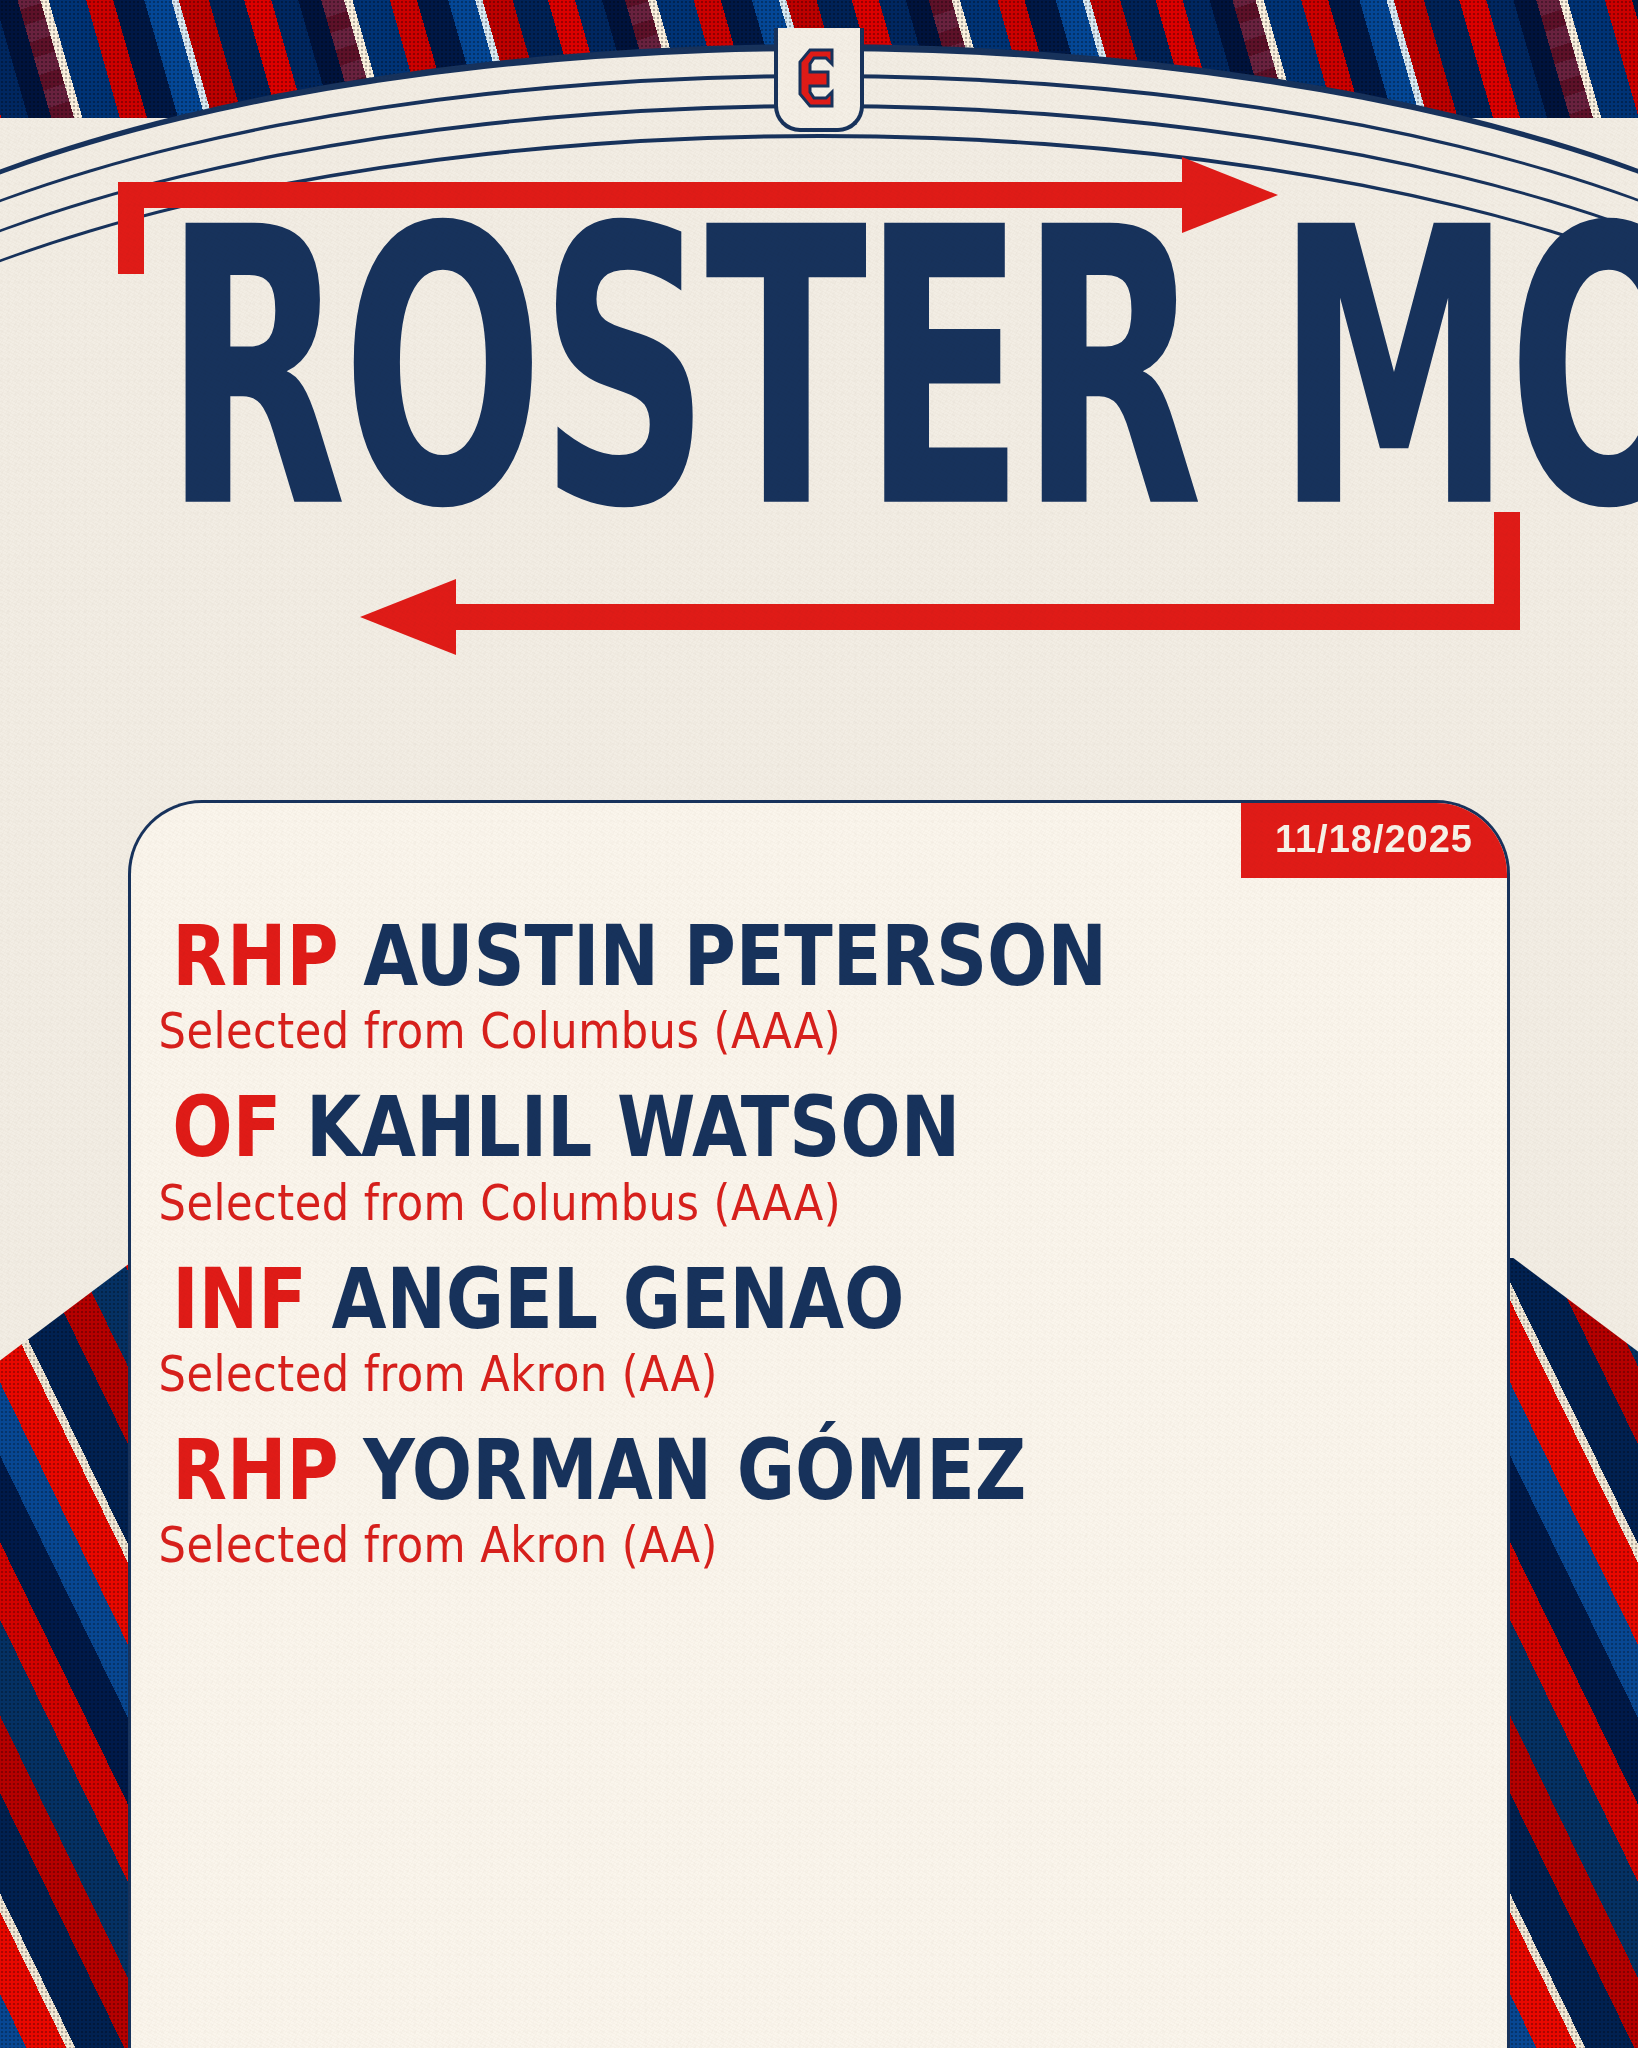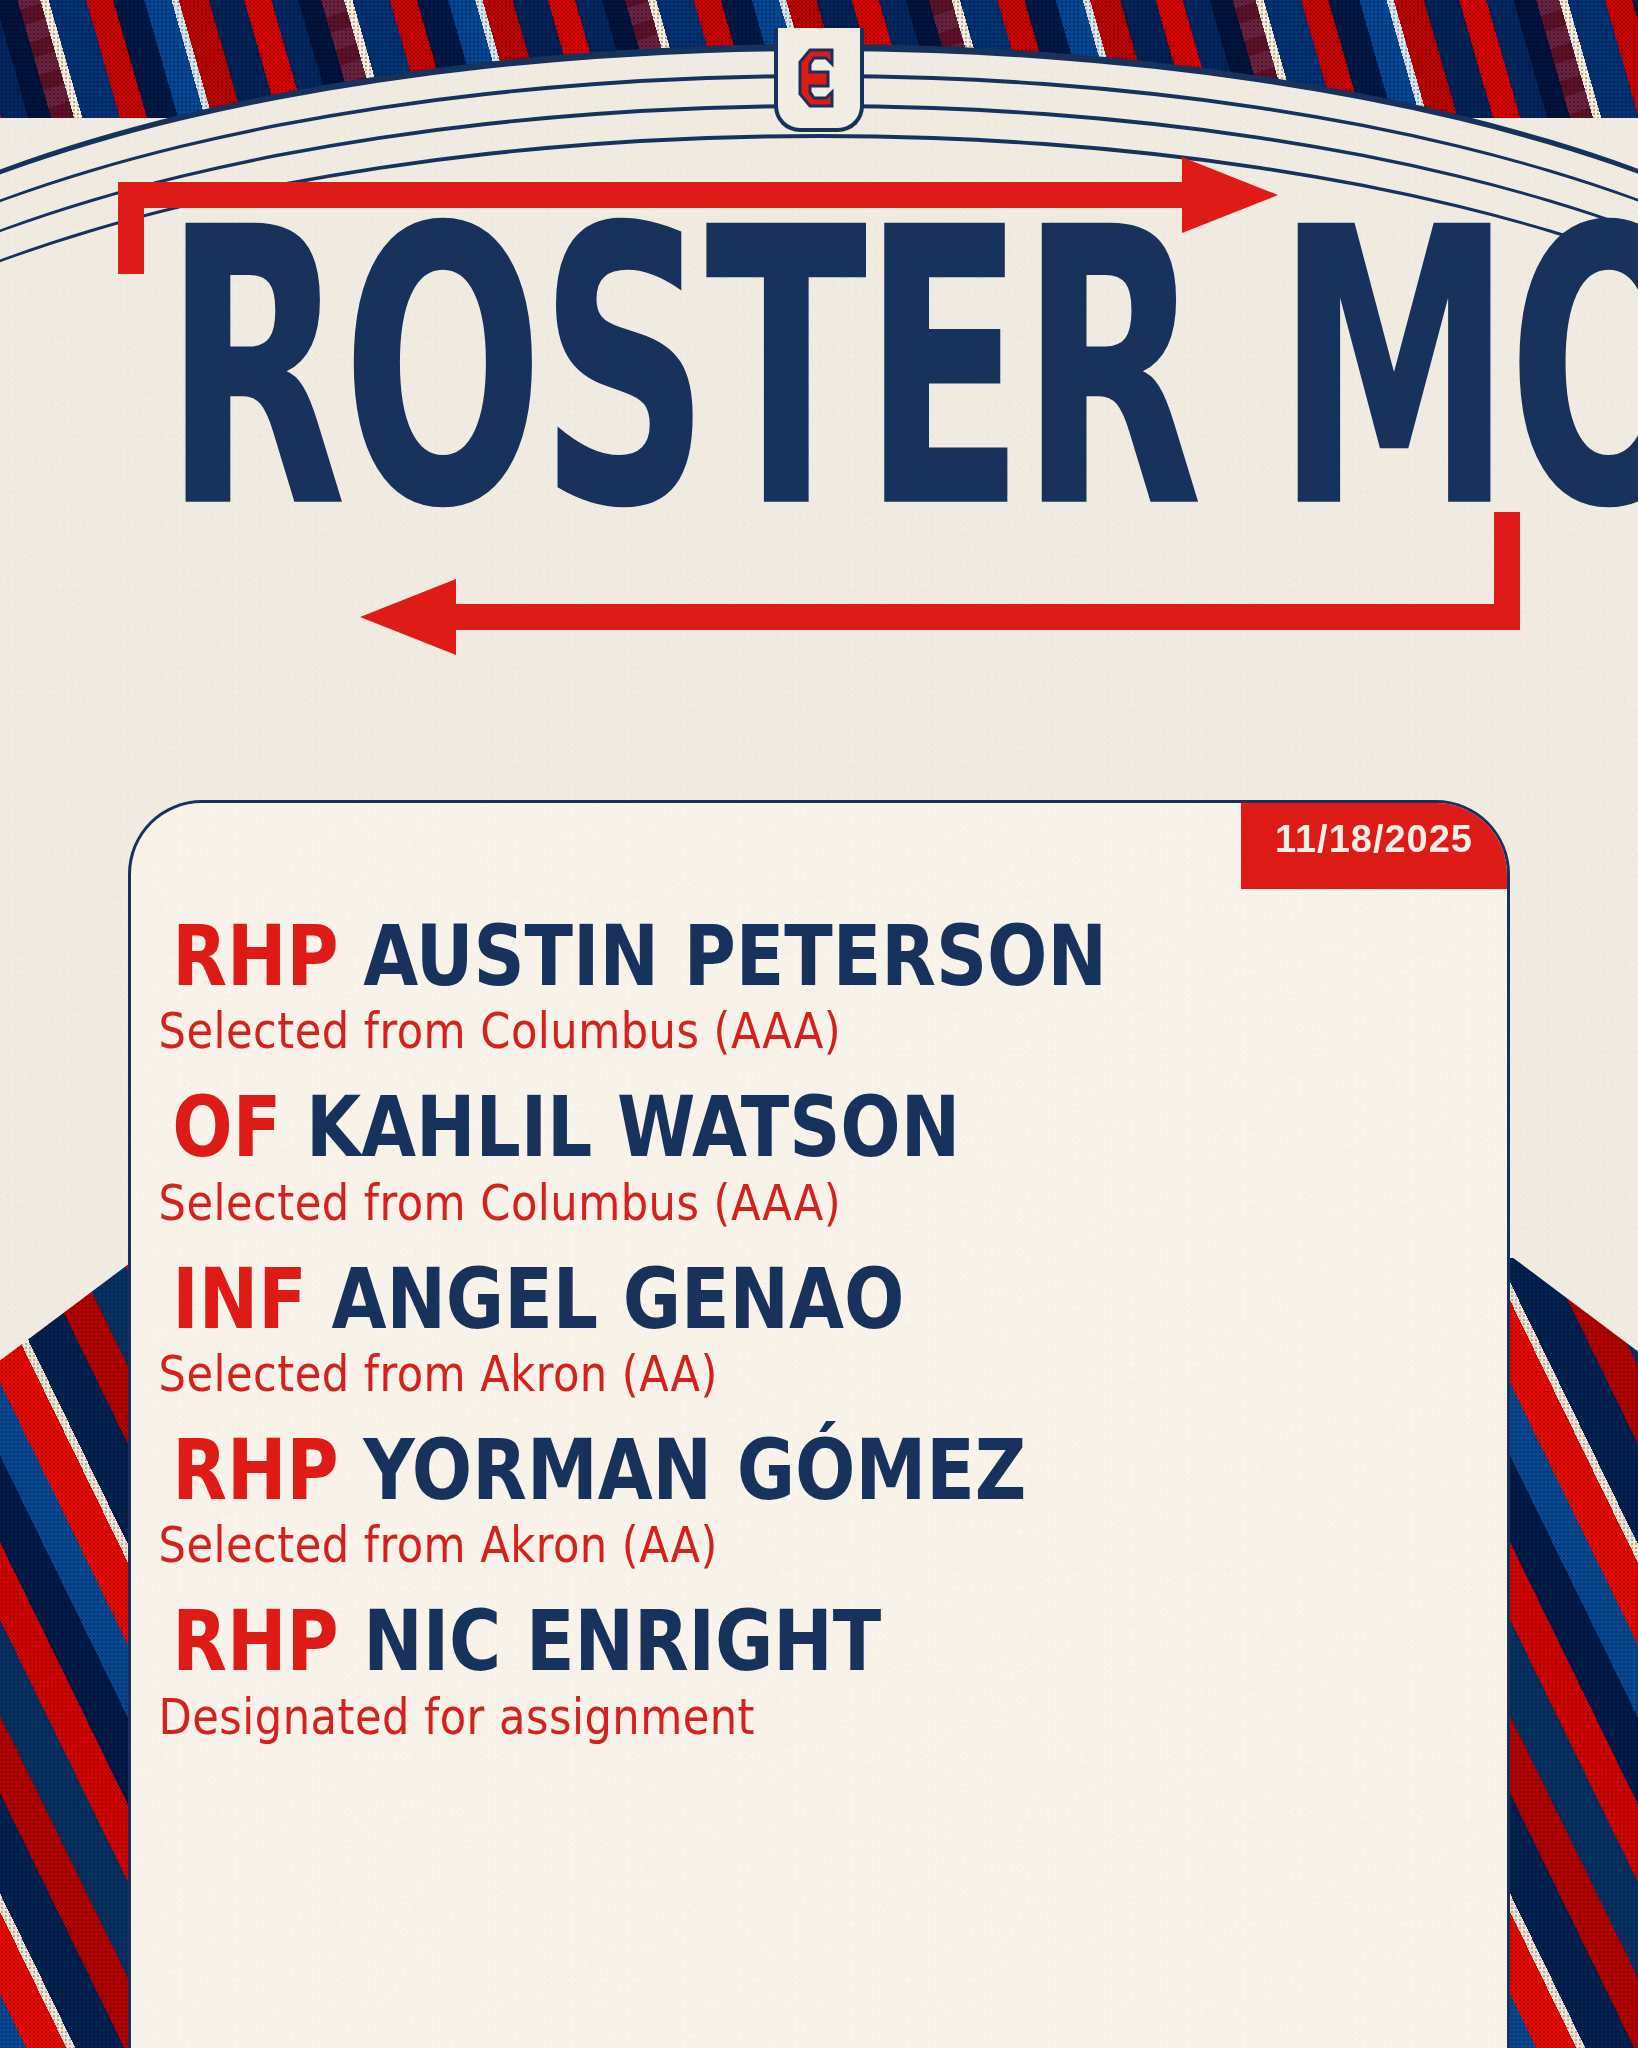--- a/index.html
+++ b/index.html
@@ -130,21 +130,21 @@
     border:3px solid #17325C;
     border-bottom:none;
     border-radius:74px 74px 0 0;
     z-index:12;
     overflow:hidden;
   }
   .date-badge{
     position:absolute; right:0; top:0;
     background:#E01B17; color:#F7F2E8;
     font-weight:700; font-size:38px; letter-spacing:1px;
-    padding:15px 34px 28px 34px;
+    padding:15px 34px 17px 34px;
     z-index:14;
   }
 
   .rows{ position:absolute; left:0; top:110px; width:100%; }
   .row{ text-align:left; margin-bottom:24px; }
   .nameline{
     font-family:"Liberation Sans Narrow","DejaVu Sans Condensed","Liberation Sans", sans-serif;
     font-weight:700;
     font-size:84px;
     line-height:1.04;
@@ -252,22 +252,18 @@
           <div class="sub">Selected from Columbus (AAA)</div>
         </div>
         <div class="row">
           <div class="nameline"><span class="pos">INF</span> <span class="pname">ANGEL GENAO</span></div>
           <div class="sub">Selected from Akron (AA)</div>
         </div>
         <div class="row">
           <div class="nameline"><span class="pos">RHP</span> <span class="pname">YORMAN GÓMEZ</span></div>
           <div class="sub">Selected from Akron (AA)</div>
         </div>
-        <div class="row">
-          <div class="nameline"><span class="pos">RHP</span> <span class="pname">NIC ENRIGHT</span></div>
-          <div class="sub">Designated for assignment</div>
-        </div>
       </div>
   </div>
 
 </div>
 
 <div class="grain"></div>
 
 </body></html>

